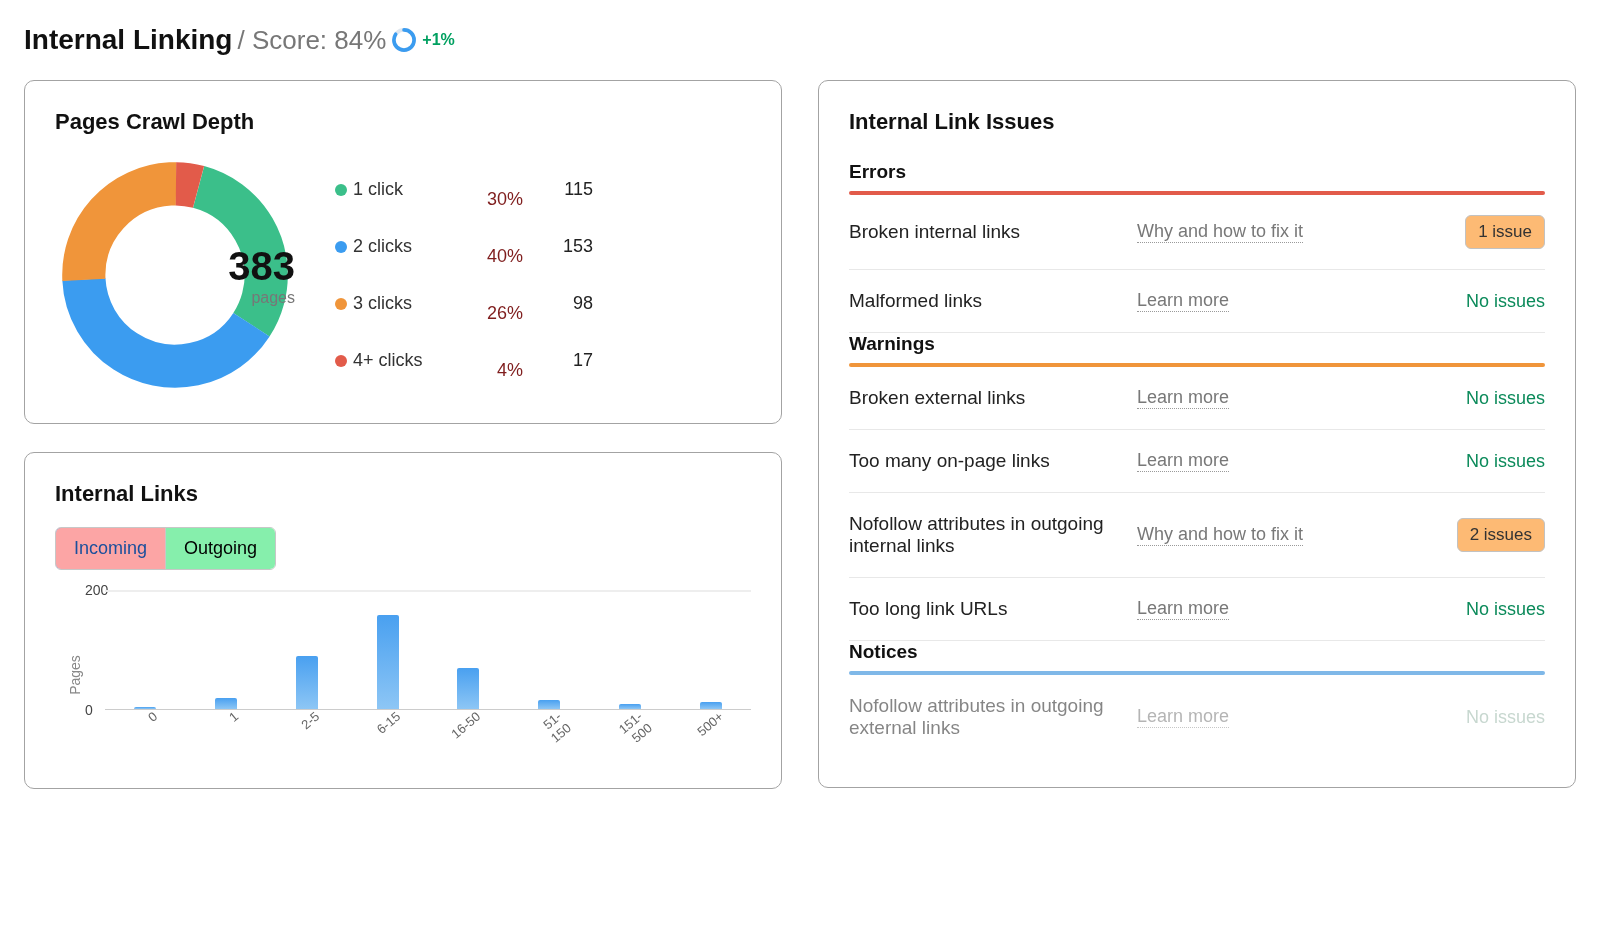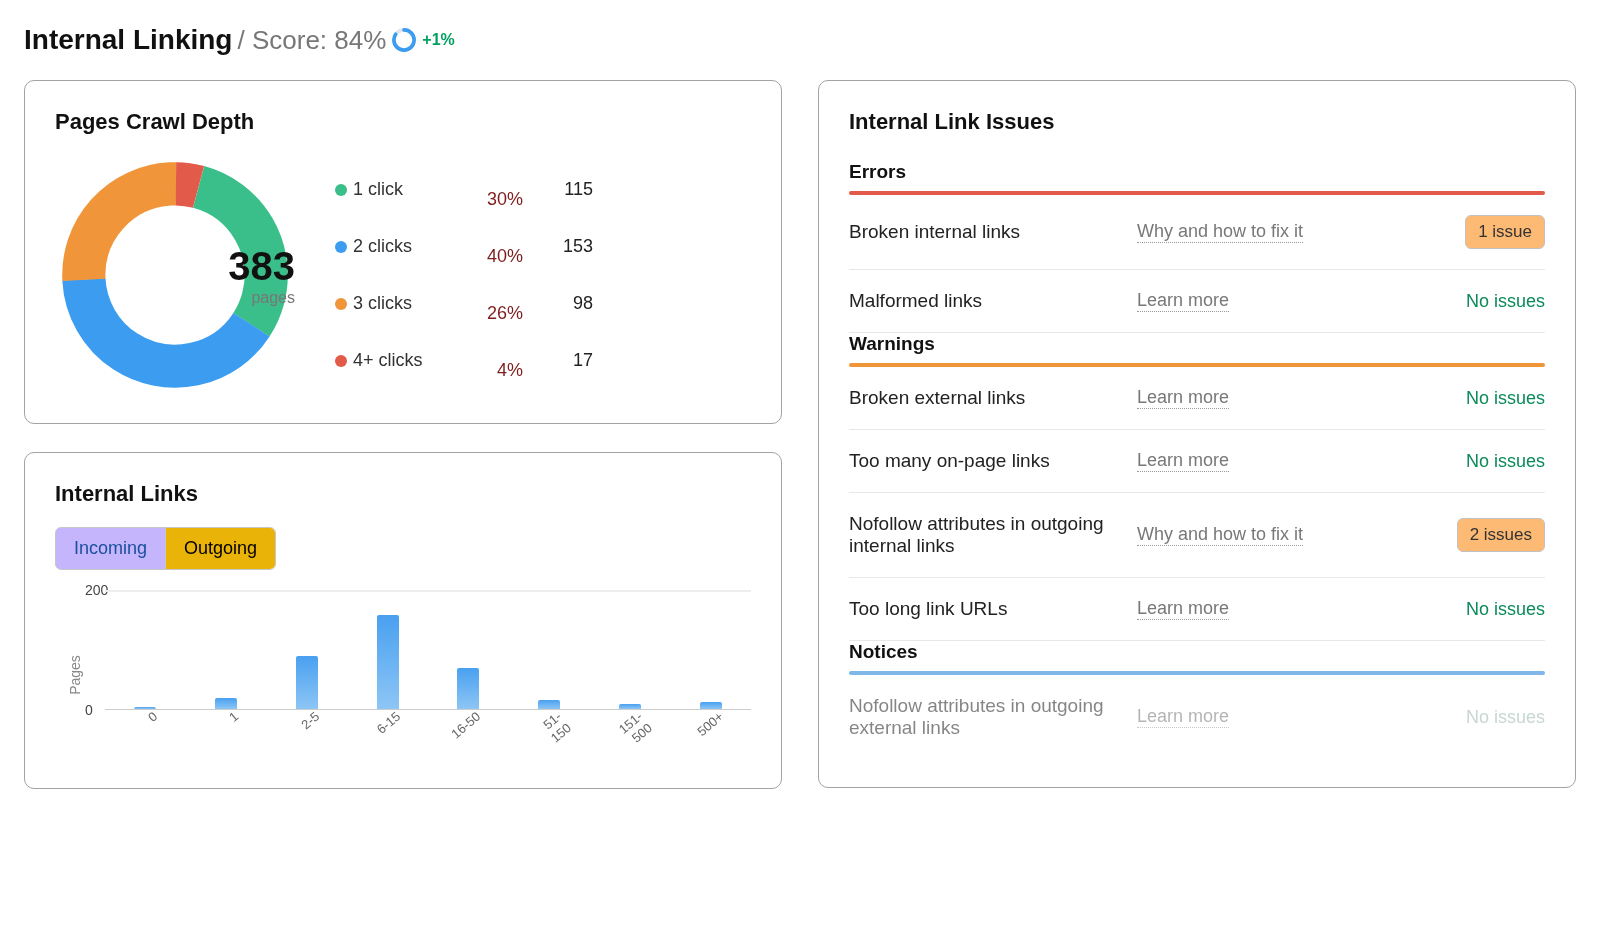--- a/index.html
+++ b/index.html
@@ -78,26 +78,26 @@
 .tabs {
   display: inline-flex;
   border: 1px solid #c7c7c7;
   border-radius: 6px;
   overflow: hidden;
   margin-bottom: 20px;
 }
 .tab {
   padding: 10px 18px;
   font-size: 18px;
-  background: #eab308;
+  background: #86efac;
   border: none;
   cursor: pointer;
 }
 .tab + .tab { border-left: 1px solid #c7c7c7; }
-.tab.active { background: #c4b5fd; color: #1a4f9c; border: 1px solid #5b93e0; margin: -1px; border-radius: 6px 0 0 6px; }
+.tab.active { background: #fca5a5; color: #1a4f9c; border: 1px solid #5b93e0; margin: -1px; border-radius: 6px 0 0 6px; }
 
 .bar-chart {
   position: relative;
   padding-left: 50px;
   height: 170px;
 }
 .y-axis-label {
   position: absolute;
   left: 0; top: 50%;
   transform: translateY(-50%) rotate(-90deg);

